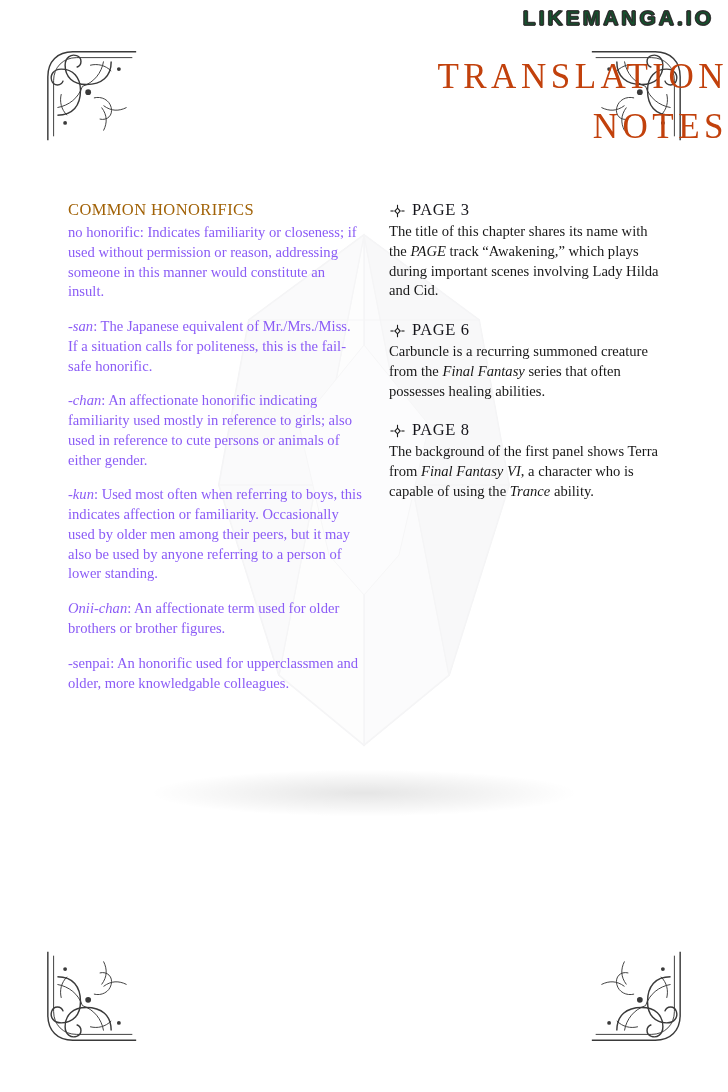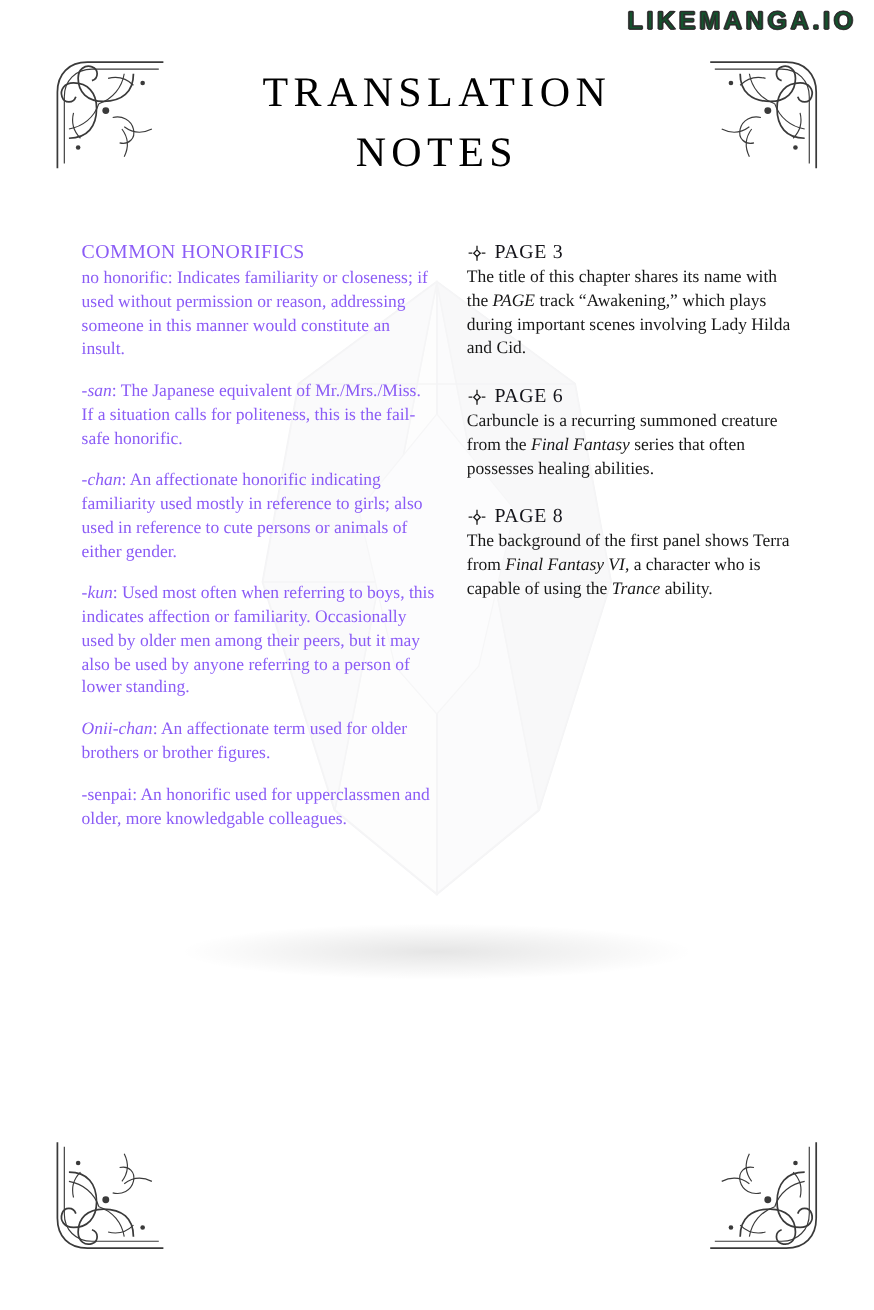--- a/index.html
+++ b/index.html
@@ -72,23 +72,24 @@
     top: 52px;
     left: 0;
     width: 728px;
     text-align: center;
     z-index: 10;
   }
   .title-line {
     font-family: "Liberation Serif", serif;
     font-size: 35px;
     letter-spacing: 4.5px;
-    color: #000000;
+    color: #c2410c;
     line-height: 1.42;
     font-weight: 400;
+    text-align: right;
   }
 
   
   .columns {
     position: absolute;
     top: 200px;
     left: 0;
     width: 728px;
     z-index: 10;
     display: flex;
@@ -100,21 +101,21 @@
   }
   .col-right {
     width: 278px;
     margin-left: 26px;
   }
 
   .section-heading {
     font-size: 16.5px;
     letter-spacing: 0.4px;
     margin-bottom: 3px;
-    color: #8b5cf6;
+    color: #a16207;
   }
 
   p.entry {
     font-size: 14.6px;
     line-height: 1.355;
     margin: 0 0 15px 0;
     color: #8b5cf6;
   }
   p.entry.first { margin-top: 0; }
   .term { font-style: italic; }

